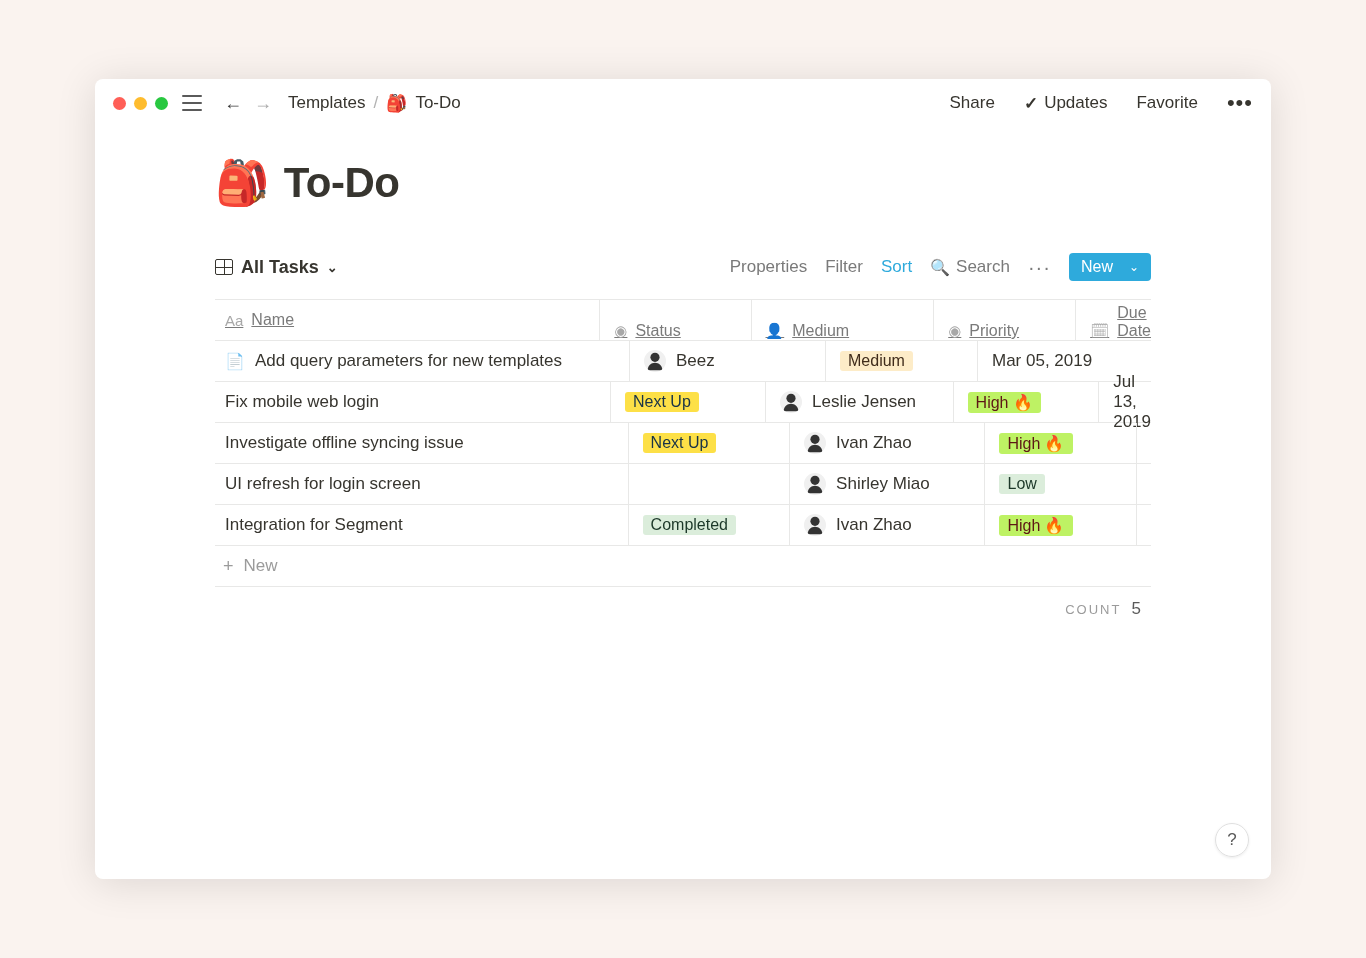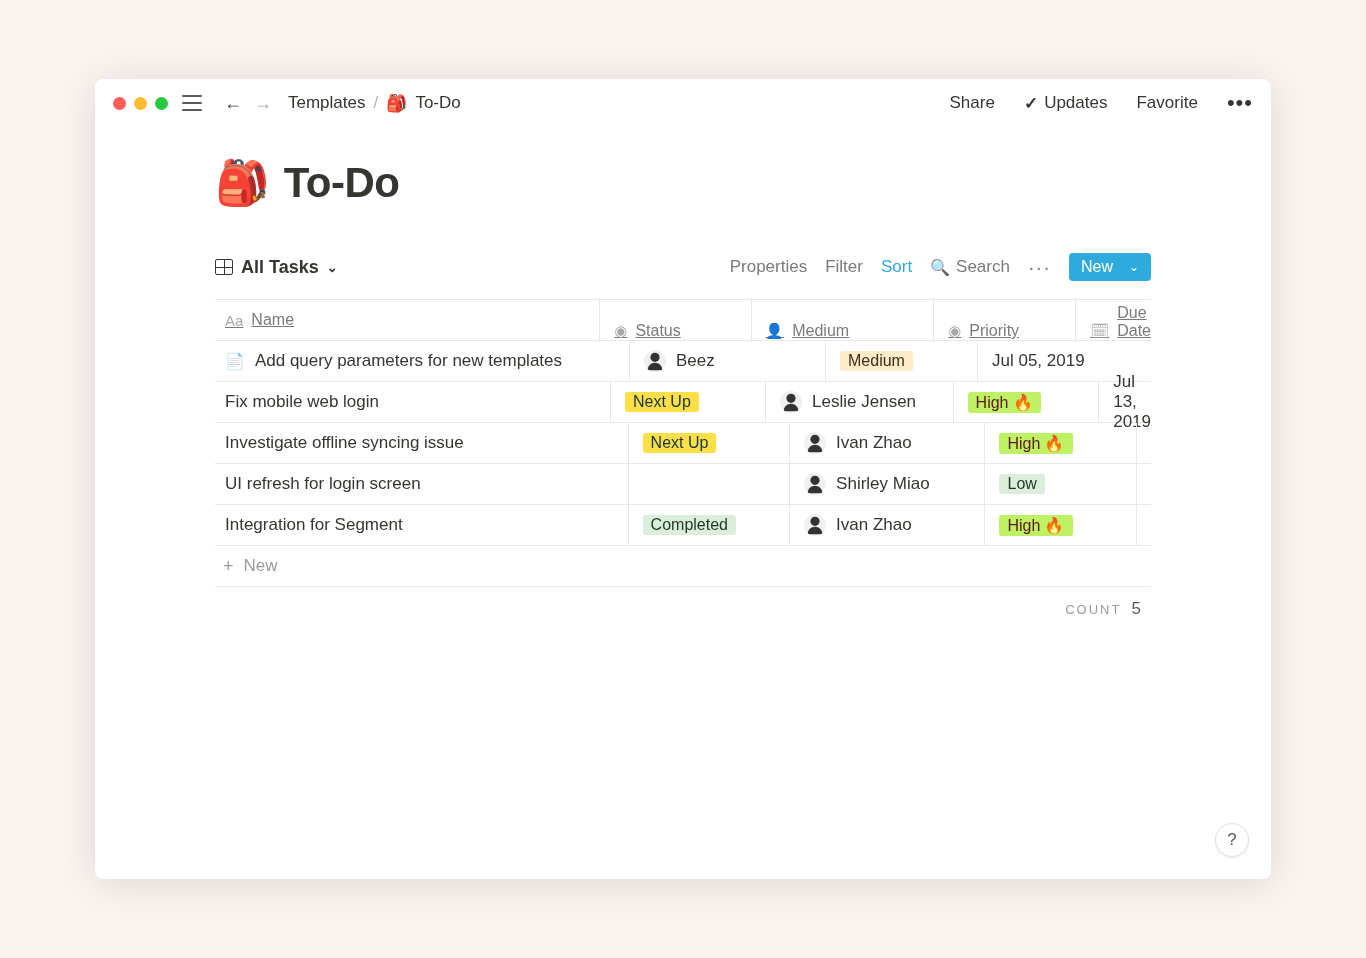--- a/index.html
+++ b/index.html
@@ -229,21 +229,21 @@
                 <svg viewBox="0 0 24 24">
                   <circle cx="12" cy="8" r="5" fill="#333"></circle>
                   <path d="M4 22c0-5 4-8 8-8s8 3 8 8" fill="#333"></path>
                 </svg>
               </span>
               <span>Beez</span>
             </div>
             <div class="col-priority">
               <span class="tag tag-yellow">Medium</span>
             </div>
-            <div class="col-due">Jul 05, 2019</div>
+            <div class="col-due">Mar 05, 2019</div>
           </div>
           <div class="db-row data-row">
             <div class="col-name name-cell">
               <span>Fix mobile web login</span>
             </div>
             <div class="col-status">
               <span class="tag tag-blue">Next Up</span>
             </div>
             <div class="col-assign assign-cell">
               <span class="avatar">

